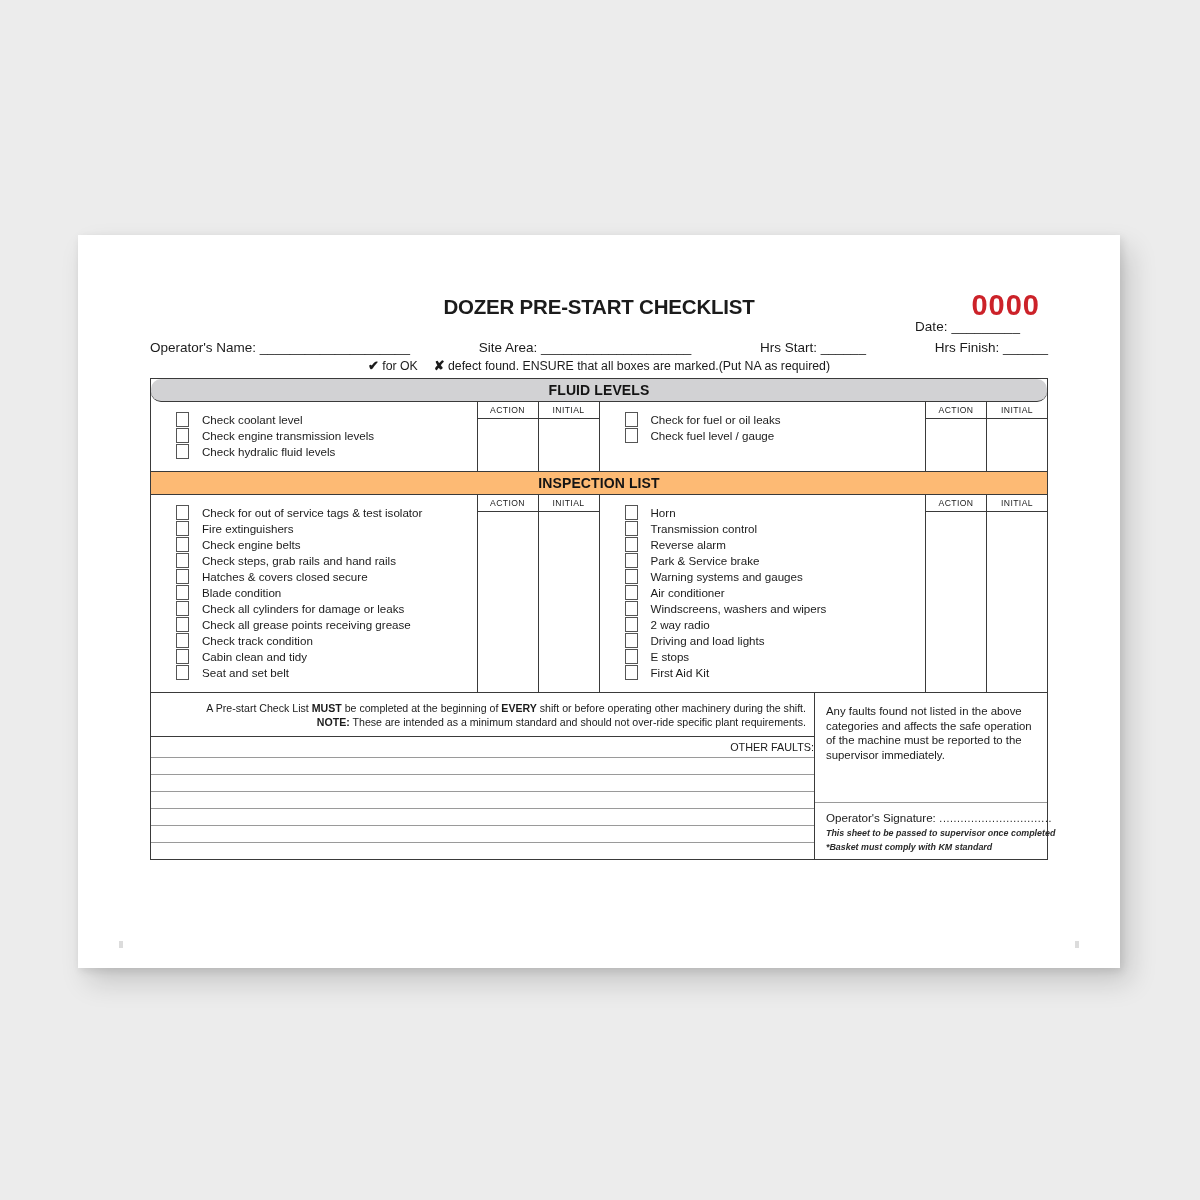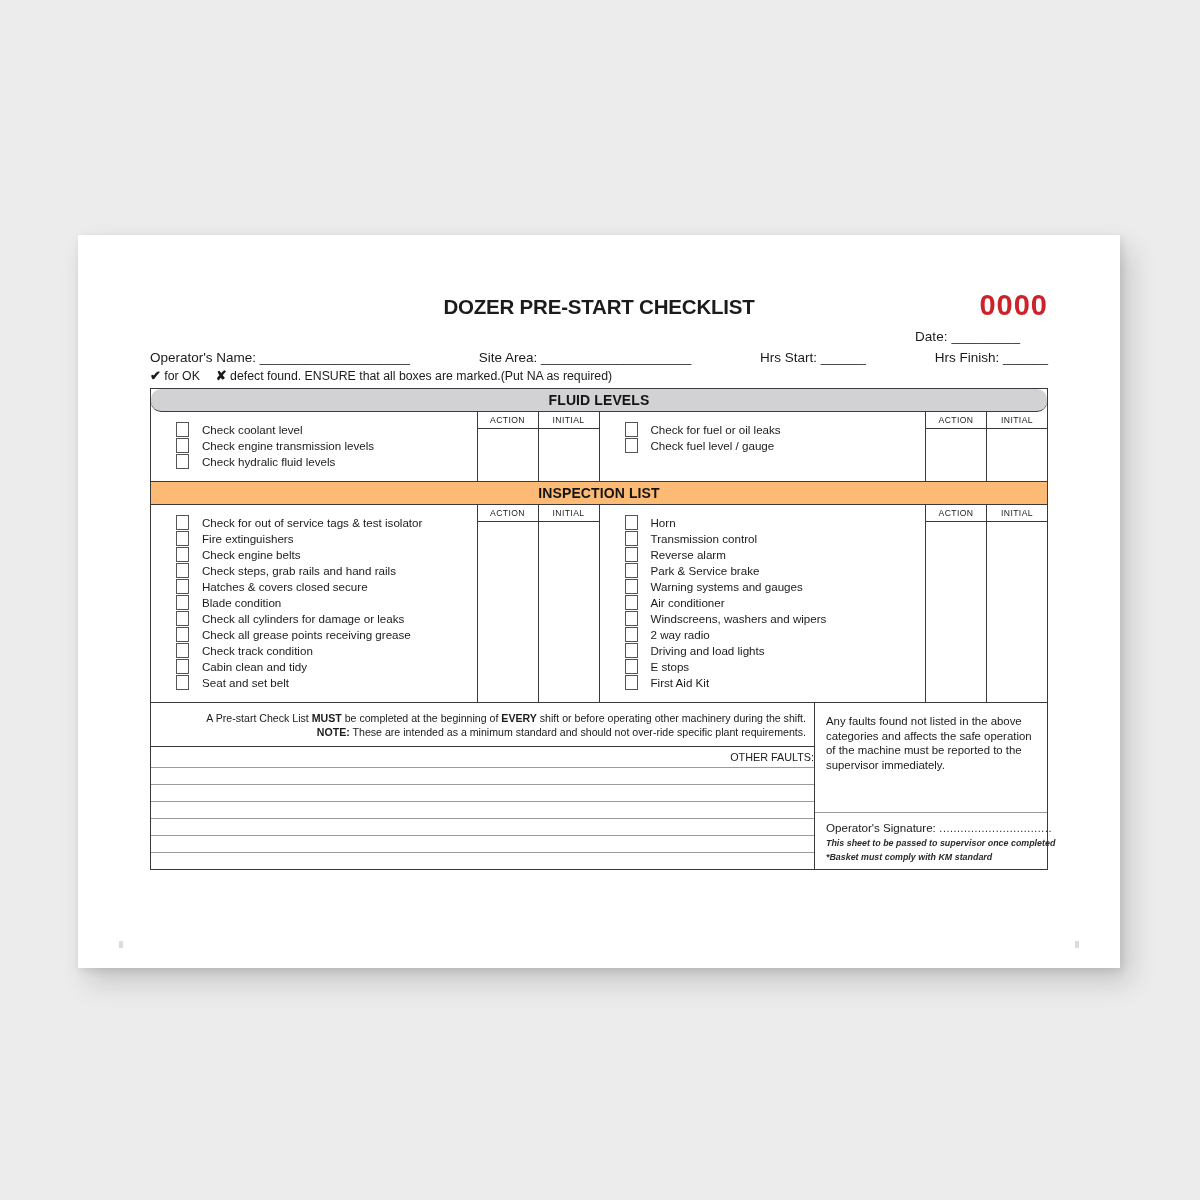--- a/index.html
+++ b/index.html
@@ -43,51 +43,52 @@
     top: 20px;
     width: 898px;
     text-align: center;
     font-size: 20.5px;
     font-weight: bold;
     letter-spacing: -0.2px;
     color: #1b1b1b;
   }
   .serial {
     position: absolute;
-    right: 0;
+    right: 8px;
     top: 14px;
     font-size: 29px;
     font-weight: bold;
     letter-spacing: 1px;
   }
 
   
   .date-line {
     text-align: right;
     font-size: 13.5px;
     color: #1b1b1b;
-    margin-top: 10px;
+    margin-top: 0;
     padding-right: 28px;
     letter-spacing: 0.1px;
   }
   .meta-line {
     font-size: 13.5px;
     color: #1b1b1b;
     margin-top: 6px;
     white-space: nowrap;
     display: flex;
     justify-content: space-between;
   }
   .meta-line .mseg { white-space: nowrap; }
   .legend-line {
     font-size: 12.3px;
     color: #1b1b1b;
     margin-top: 3px;
     margin-bottom: 5px;
     white-space: nowrap;
+    text-align: center;
   }
   .legend-line .gl { font-size: 13px; font-weight: bold; }
   .legend-line .sp { display:inline-block; width:9px; }
 
   
   .grid {
     border: 1.6px solid #3a3a3a;
     background: #fff;
   }
   .band {

